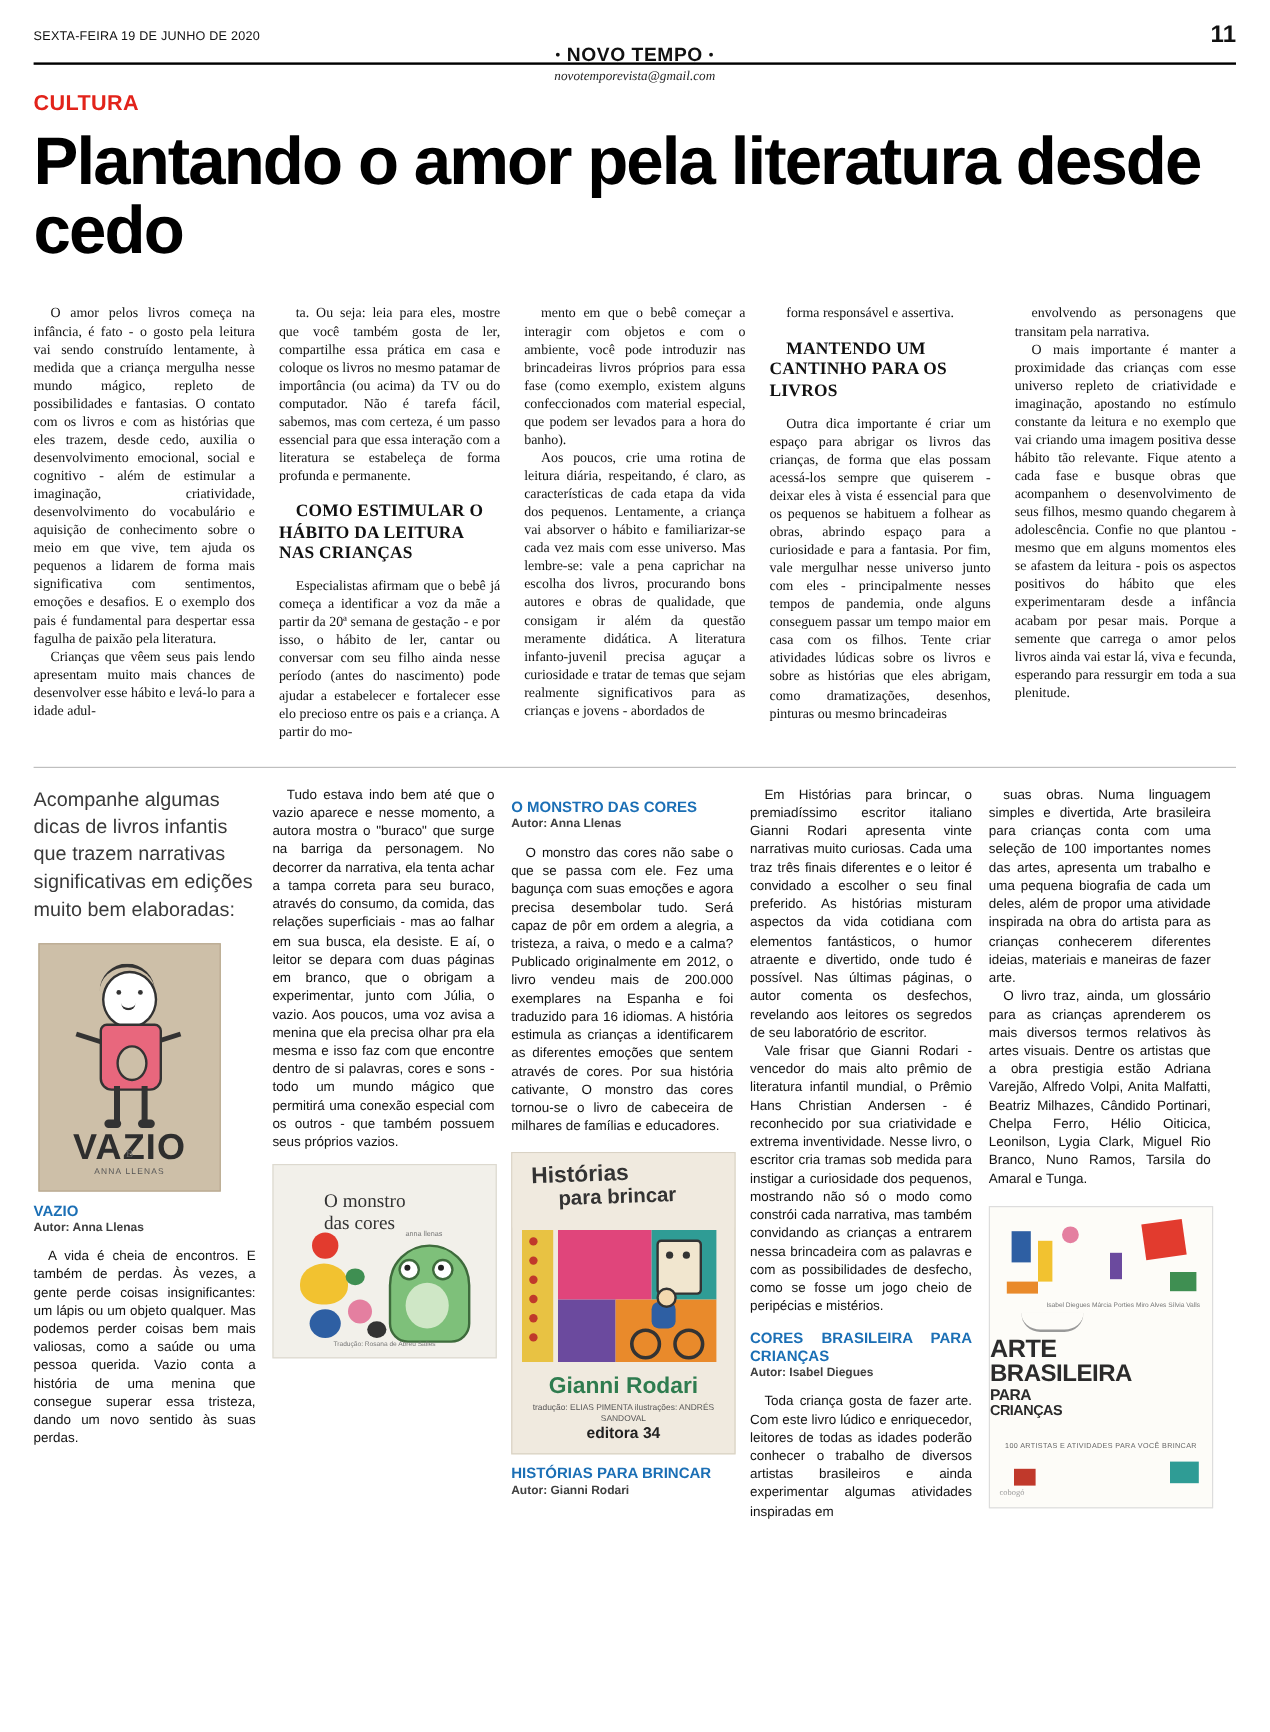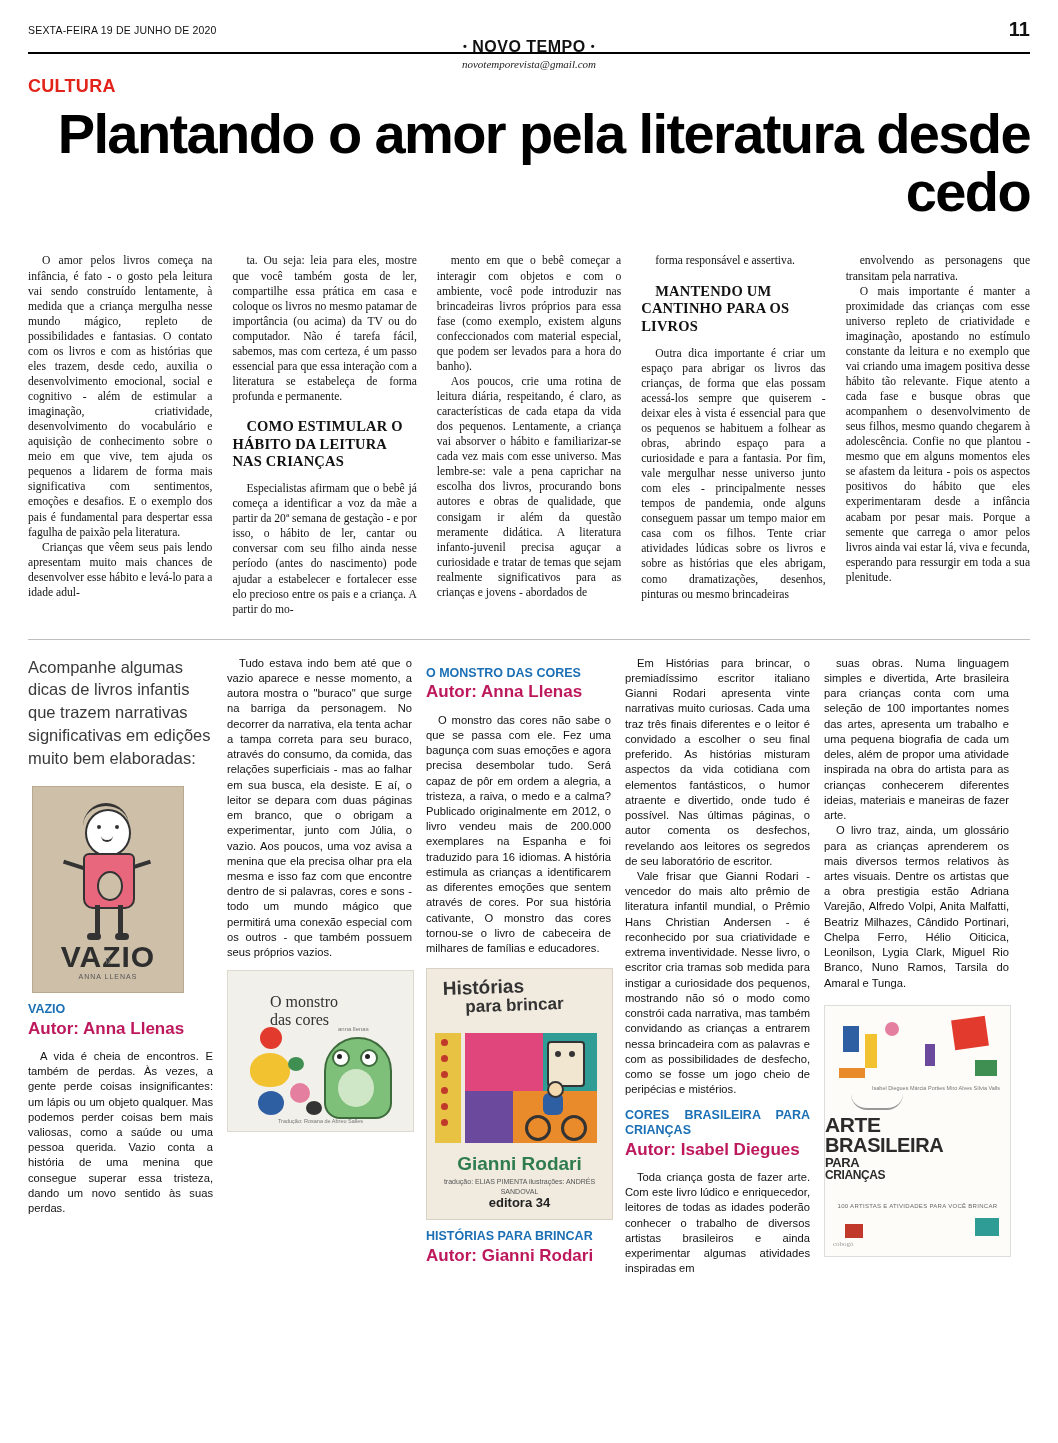--- a/index.html
+++ b/index.html
@@ -79,21 +79,20 @@
     margin: 22px 0 6px 0;
   }
   .headline {
     font-family: "Liberation Sans", sans-serif;
     font-weight: bold;
     font-size: 56px;
     line-height: 1.04;
     letter-spacing: -1.6px;
     margin: 8px 0 18px 0;
     color: #000;
-    text-align: right;
   }
 
   
   .main-cols {
     display: flex;
     gap: 20px;
     padding-top: 14px;
   }
   .main-cols .col {
     width: 185px;
@@ -153,22 +152,22 @@
     font-weight: bold;
     font-size: 12.5px;
     color: #1b6fb5;
     line-height: 1.25;
     text-indent: 0 !important;
     margin-top: 10px !important;
   }
   .book-author {
     font-family: "Liberation Sans", sans-serif;
     font-weight: bold;
-    font-size: 17px;
-    color: #be185d;
+    font-size: 10px;
+    color: #404040;
     line-height: 1.25;
     text-indent: 0 !important;
     margin-bottom: 10px !important;
   }
   .caption-title {
     font-family: "Liberation Sans", sans-serif;
     font-weight: bold;
     font-size: 12.5px;
     color: #1b6fb5;
     text-indent: 0 !important;

